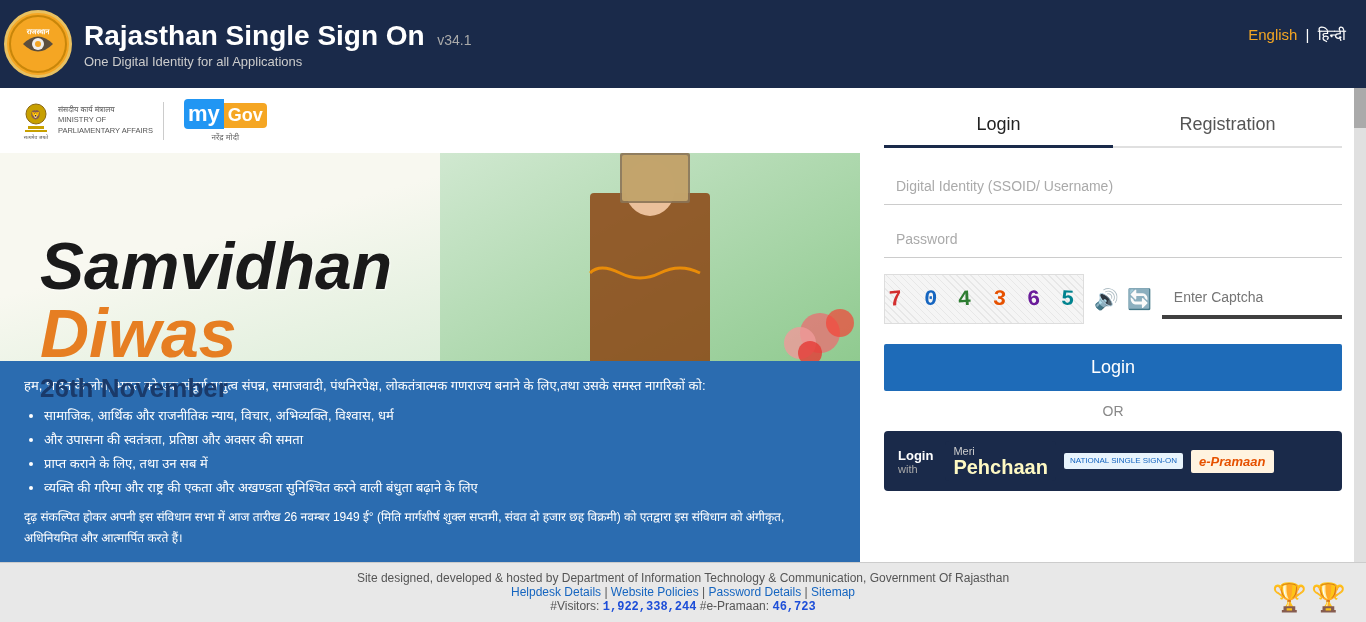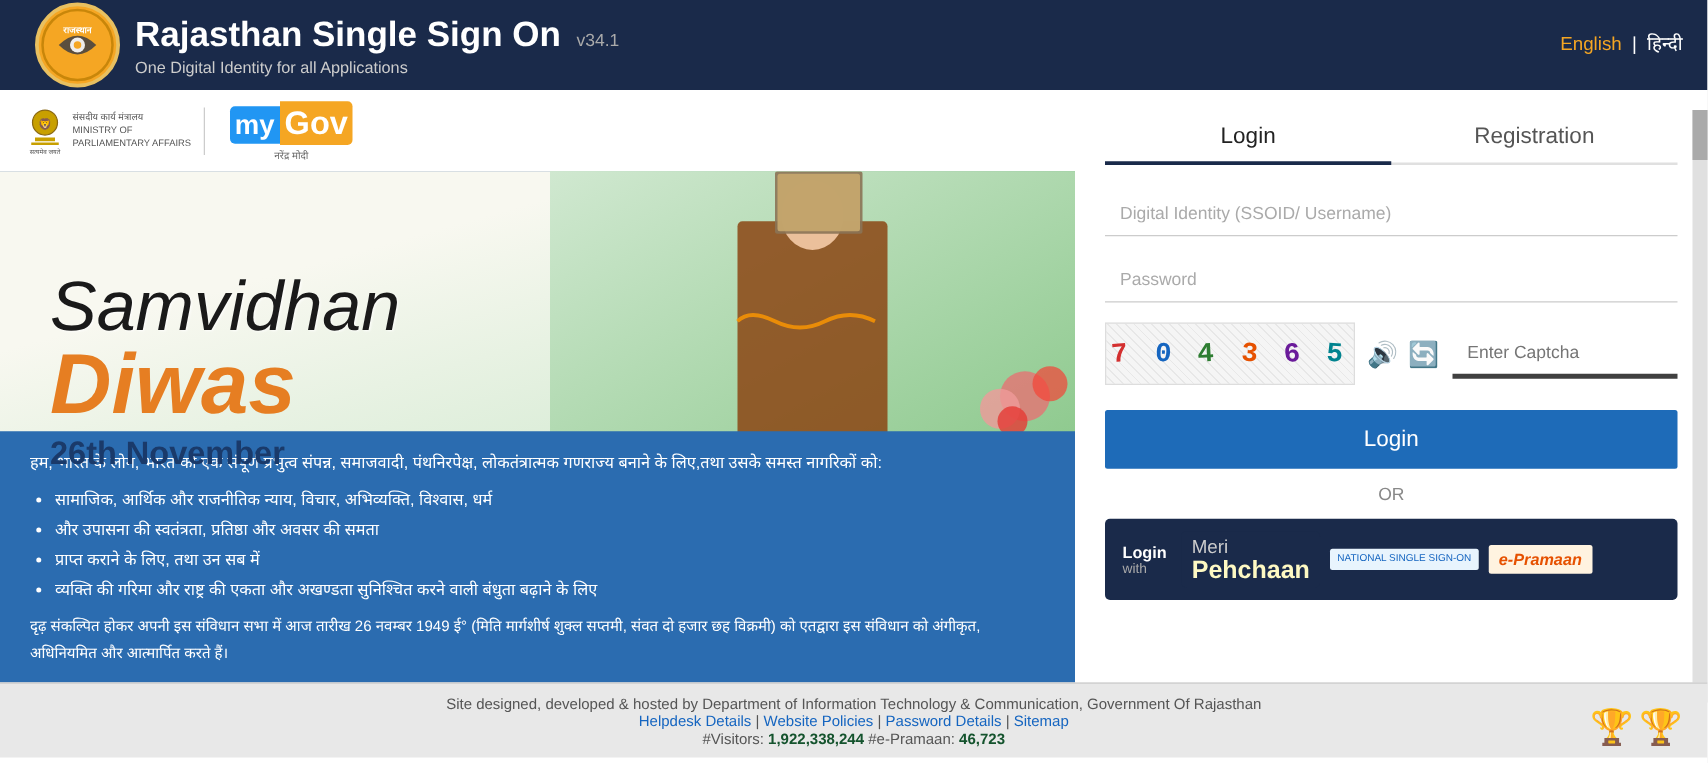--- a/index.html
+++ b/index.html
@@ -3,22 +3,22 @@
   <meta charset="utf-8">
   <style>
     * { margin: 0; padding: 0; box-sizing: border-box; }
     body { font-family: Arial, sans-serif; width: 1366px; height: 622px; overflow: hidden; background: #fff; }
 
     
     #header {
       background: #1a2a4a;
       display: flex;
       align-items: center;
-      padding: 8px 28px;
-      height: 72px;
+      padding: 8px 4px;
+      height: 88px;
       position: relative;
     }
     #header .logo-area {
       display: flex;
       align-items: center;
       gap: 12px;
     }
     #header .logo-circle {
       width: 68px;
       height: 68px;
@@ -334,21 +334,21 @@
       text-align: center;
       font-size: 12px;
       color: #555;
       height: 60px;
       display: flex;
       flex-direction: column;
       justify-content: center;
       position: relative;
     }
     #footer a { color: #1565c0; text-decoration: none; }
-    #footer .visitor-count { color: #14532d; font-weight: bold; }
+    #footer .visitor-count { color: #1d4ed8; font-weight: bold; font-family: Liberation Mono, monospace; }
     #footer .trophy-area {
       position: absolute;
       right: 20px;
       bottom: 8px;
       display: flex;
       gap: 4px;
     }
     #footer .trophy-icon {
       font-size: 28px;
       color: #f5a623;
@@ -418,21 +418,21 @@
           <div id="mpa-text">
             <div>संसदीय कार्य मंत्रालय</div>
             <div>MINISTRY OF</div>
             <div>PARLIAMENTARY AFFAIRS</div>
           </div>
         </div>
         <div id="mygov-logo">
           <div>
             <div style="display:flex; align-items:baseline; gap:0;">
               <span style="background:#2196f3; color:#fff; font-size:22px; font-weight:900; padding:2px 4px; border-radius:4px 0 0 4px;">my</span>
-              <span style="background:#f5a623; color:#fff; font-size:26px; font-weight:900; padding:2px 4px; border-radius:0 4px 4px 0;">Gov</span>
+              <span style="background:#f5a623; color:#fff; font-size:18px; font-weight:900; padding:2px 4px; border-radius:0 4px 4px 0;">Gov</span>
             </div>
             <div style="font-size:8px; color:#666; text-align:center; margin-top:2px;">नरेंद्र मोदी</div>
           </div>
         </div>
       </div>
 
       <div style="position:relative; height:240px; background: linear-gradient(to bottom right, #f8f8f0 30%, #c8e6c9 100%);">
 
         <div id="pm-image">
           
@@ -455,21 +455,21 @@
             <ellipse cx="210" cy="35" rx="25" ry="28" fill="#f5cba7" opacity="0.9"></ellipse>
 
             <rect x="180" y="0" width="70" height="50" fill="#8b7355" opacity="0.9" rx="2"></rect>
             <rect x="182" y="2" width="66" height="46" fill="#c8a96e" opacity="0.9" rx="2"></rect>
 
             <path d="M150 120 Q160 110 180 120 Q200 130 220 120 Q240 110 260 120" stroke="#ff9800" stroke-width="3" fill="none" opacity="0.8"></path>
           </svg>
         </div>
 
         <div id="samvidhan-area">
-          <div style="font-size:56px; font-weight:400; color:#1a1a1a; line-height:1; font-style:italic; text-shadow:1px 1px 2px rgba(255,255,255,0.8);">Samvidhan</div>
+          <div style="font-size:66px; font-weight:700; color:#1a1a1a; line-height:1; font-style:italic; text-shadow:1px 1px 2px rgba(255,255,255,0.8);">Samvidhan</div>
           <div style="font-size:68px; font-weight:900; color:#e67e22; line-height:1; font-style:italic;">Diwas</div>
           <div style="font-size:26px; font-weight:bold; color:#1a3a6a; margin-top:6px;">26th November</div>
         </div>
       </div>
 
       <div id="blue-content">
         <div class="main-text">हम, भारत के लोग, भारत को एक संपूर्ण प्रभुत्व संपन्न, समाजवादी, पंथनिरपेक्ष, लोकतंत्रात्मक गणराज्य बनाने के लिए,तथा उसके समस्त नागरिकों को:</div>
         <ul>
           <li>सामाजिक, आर्थिक और राजनीतिक न्याय, विचार, अभिव्यक्ति, विश्वास, धर्म</li>
           <li>और उपासना की स्वतंत्रता, प्रतिष्ठा और अवसर की समता</li>
@@ -520,21 +520,21 @@
 
     <div id="or-divider">OR</div>
 
     <div id="pehchaan-banner">
       <div style="display:flex; flex-direction:column; align-items:flex-start; margin-right:4px;">
         <span style="color:#fff; font-size:13px; font-weight:bold;">Login</span>
         <span style="color:#aaa; font-size:11px;">with</span>
       </div>
       <div style="display:flex; align-items:center; gap:2px; background:#1a2a4a; padding:4px 8px; border-radius:4px;">
         <div style="display:flex; flex-direction:column;">
-          <span style="color:#ccc; font-size:15px;">Meri</span>
+          <span style="color:#ccc; font-size:11px;">Meri</span>
           <span style="color:#fef9c3; font-size:20px; font-weight:bold; line-height:1;">Pehchaan</span>
         </div>
       </div>
       <div id="nsso-badge">
         <div style="font-size:8px; color:#1565c0;">NATIONAL SINGLE SIGN-ON</div>
       </div>
       <div id="epramaan-badge">
         <span style="color:#e65100; font-weight:bold; font-size:13px; font-style:italic;">e-Pramaan</span>
       </div>
     </div>

